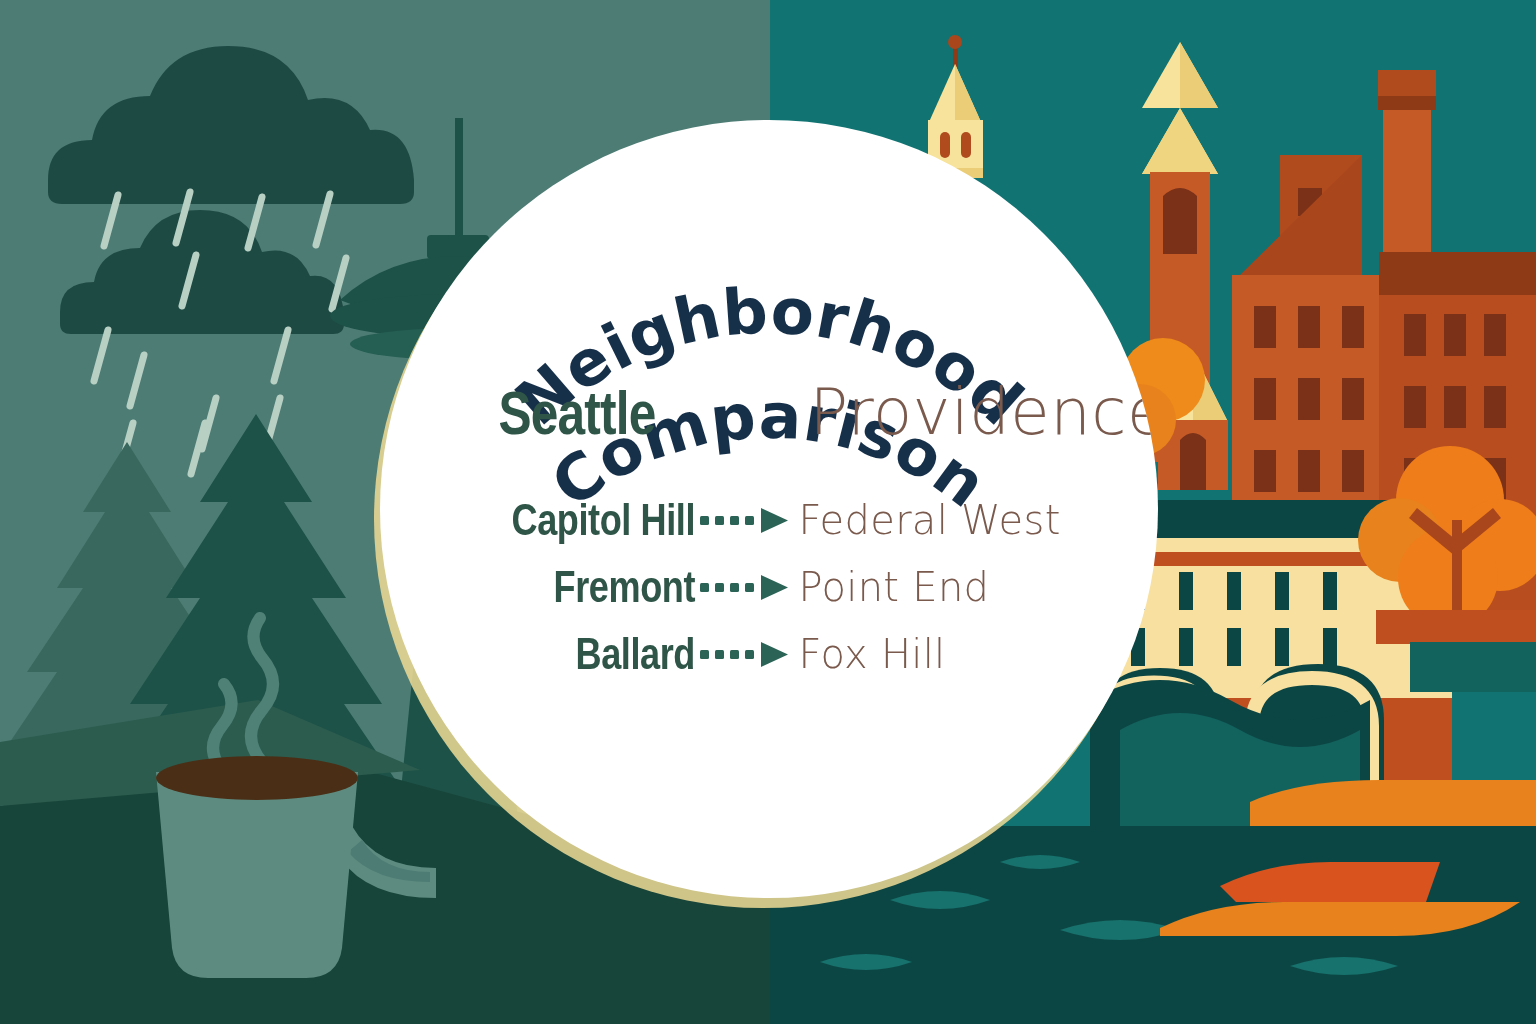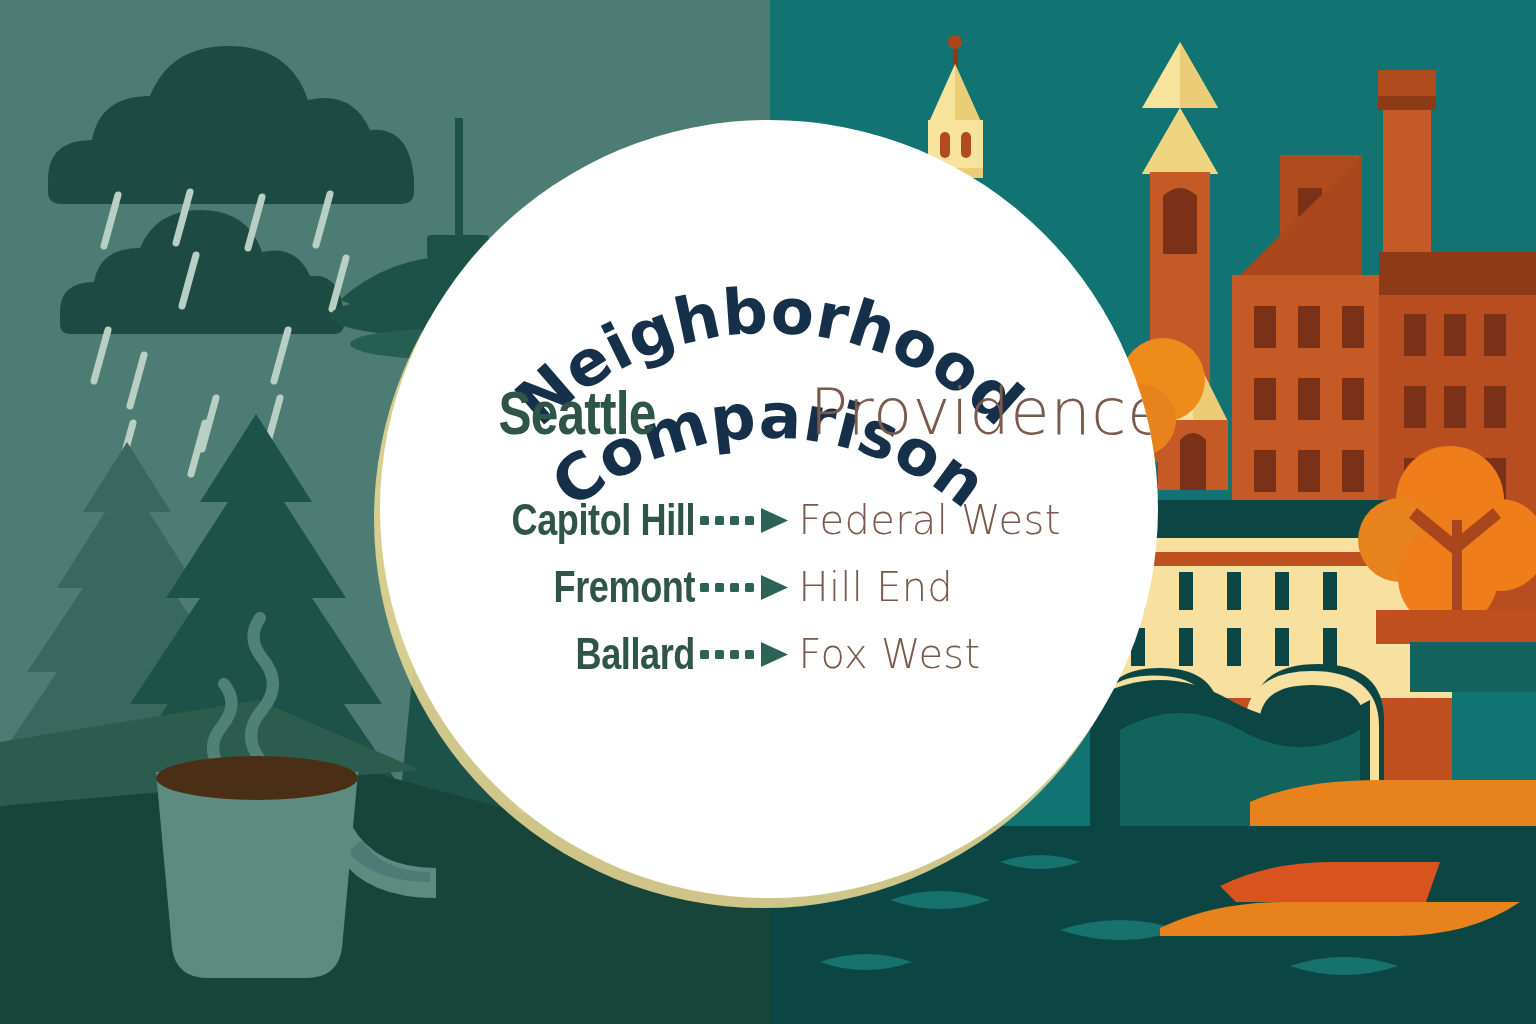--- a/index.html
+++ b/index.html
@@ -351,36 +351,36 @@
             <svg class="arrow-svg" width="94" height="30" viewBox="0 0 94 30">
               <g fill="#2b6456">
                 <rect x="2" y="11" width="9" height="9" rx="1.5"></rect>
                 <rect x="17" y="11" width="9" height="9" rx="1.5"></rect>
                 <rect x="32" y="11" width="9" height="9" rx="1.5"></rect>
                 <rect x="47" y="11" width="9" height="9" rx="1.5"></rect>
                 <path d="M63 3 L90 15.5 L63 28 Z"></path>
               </g>
             </svg>
           </div>
-          <div class="row-right">Hill End</div>
+          <div class="row-right">Point End</div>
         </div>
 
         <div class="row">
           <div class="row-left">Ballard</div>
           <div class="row-arrow">
             <svg class="arrow-svg" width="94" height="30" viewBox="0 0 94 30">
               <g fill="#2b6456">
                 <rect x="2" y="11" width="9" height="9" rx="1.5"></rect>
                 <rect x="17" y="11" width="9" height="9" rx="1.5"></rect>
                 <rect x="32" y="11" width="9" height="9" rx="1.5"></rect>
                 <rect x="47" y="11" width="9" height="9" rx="1.5"></rect>
                 <path d="M63 3 L90 15.5 L63 28 Z"></path>
               </g>
             </svg>
           </div>
-          <div class="row-right">Fox West</div>
+          <div class="row-right">Fox Hill</div>
         </div>
 
       </div>
     </div>
   </div>
 
 </div>
 
 </body></html>

